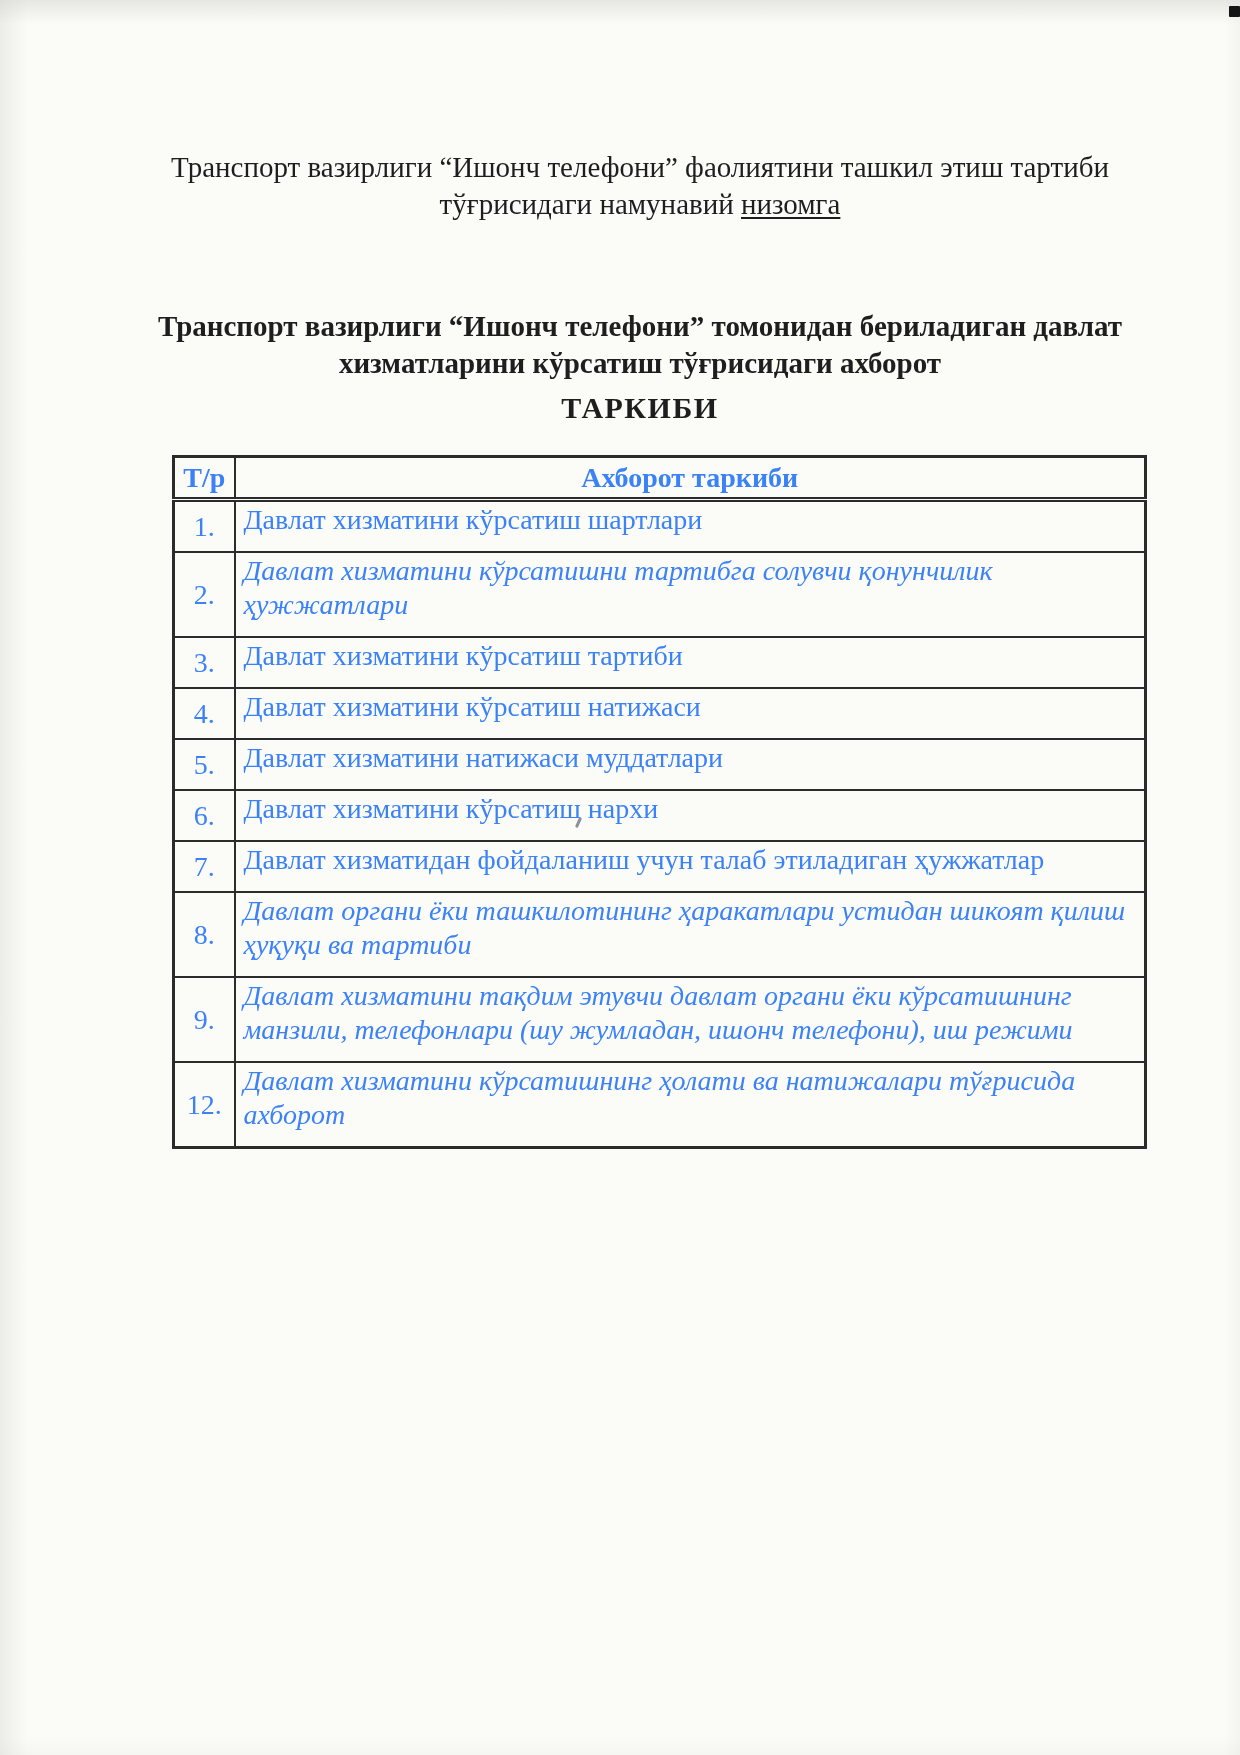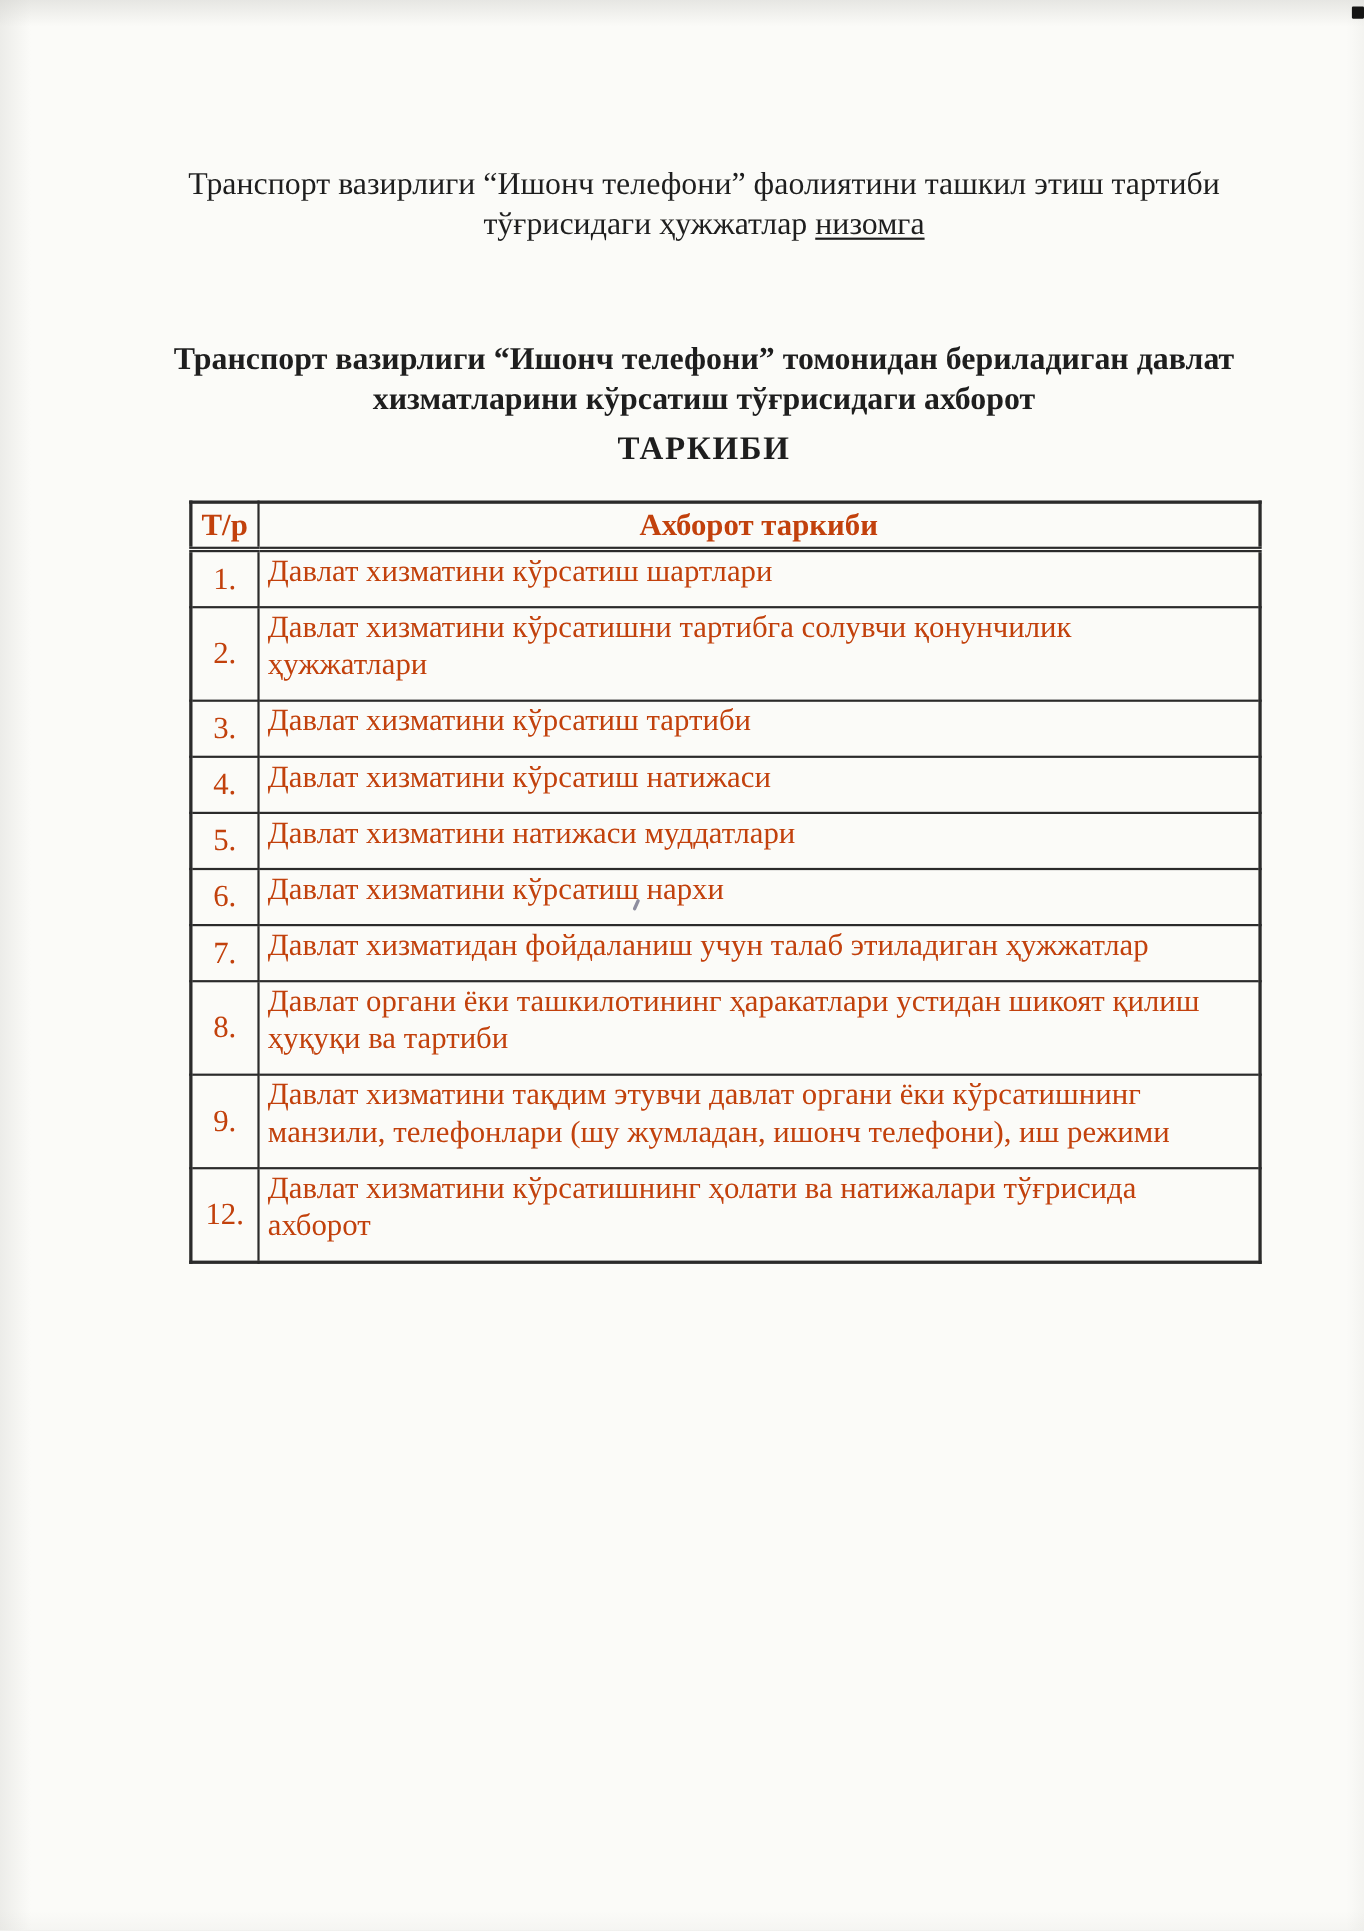--- a/index.html
+++ b/index.html
@@ -37,54 +37,54 @@
   }
   .preamble{top:149px;font-size:29px;line-height:37px;}
   .u{text-decoration:underline;text-underline-offset:3px;}
   .appendix{top:252px;font-size:30px;line-height:36px;}
   .doc-title{top:308px;font-size:29px;line-height:37px;font-weight:bold;}
   .section-title{top:391px;font-size:30px;font-weight:bold;letter-spacing:1.5px;}
 
   table.info{
     position:absolute;left:172px;top:455px;width:975px;
     border-collapse:collapse;table-layout:fixed;
-    font-size:28px;color:#c2410c;
+    font-size:28px;color:#3b82f6;
     border:3px solid #2b2b2b;
   }
   table.info col.c1{width:61px;}
   table.info th,table.info td{border:2px solid #2b2b2b;}
   table.info thead th{
     height:37px;font-weight:bold;text-align:center;
     border-bottom:5px double #2b2b2b;
     font-size:28px;
   }
   td.num{
     text-align:center;vertical-align:middle;
     padding:0 2px;line-height:34px;
   }
   td.txt{
     padding:1px 6px 14px 8px;
     line-height:34px;height:33px;
     white-space:pre-line;
     vertical-align:middle;
     overflow:hidden;
   }
-  td.txt.multi{vertical-align:top;}
+  td.txt.multi{vertical-align:top;font-style:italic;}
 </style>
 </head>
 <body>
 
 <div class="page">
 
   <div class="corner-mark"></div>
   <div class="tick-artifact"></div>
 
   <div class="centered-block preamble">
     <span>Транспорт вазирлиги “Ишонч телефони” фаолиятини ташкил этиш тартиби</span><br>
-    <span><span>тўғрисидаги ҳужжатлар </span><span class="u">низомга</span></span>
+    <span><span>тўғрисидаги намунавий </span><span class="u">низомга</span></span>
   </div>
 
 
   <div class="centered-block doc-title">
     <span>Транспорт вазирлиги “Ишонч телефони” томонидан бериладиган давлат</span><br>
     <span>хизматларини кўрсатиш тўғрисидаги ахборот</span>
   </div>
 
   <div class="centered-block section-title">ТАРКИБИ</div>
 

